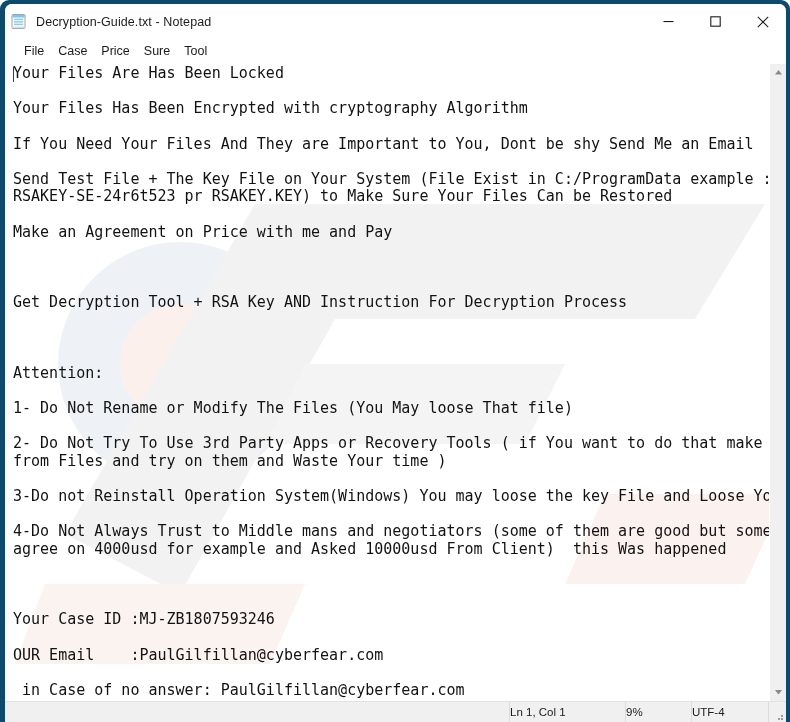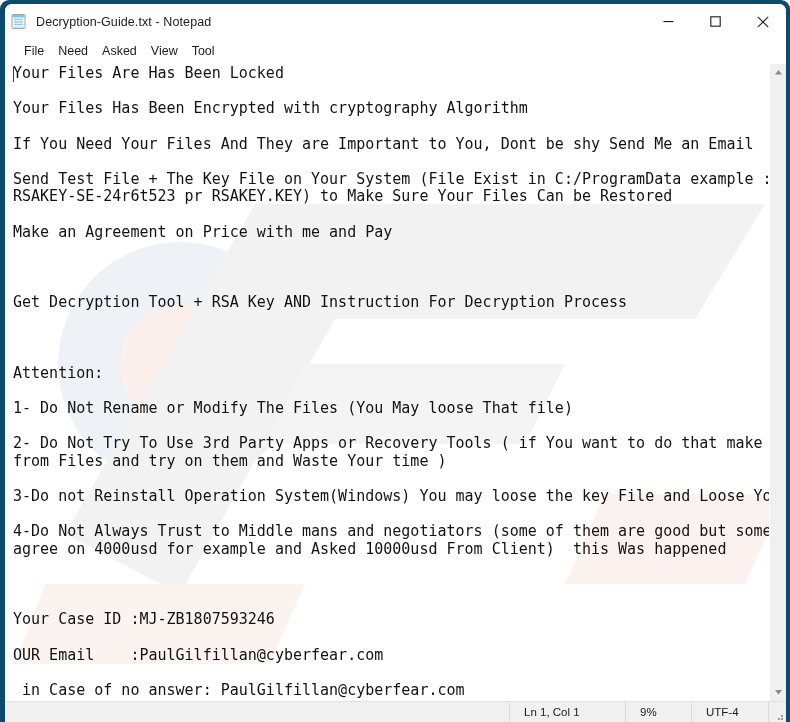--- a/index.html
+++ b/index.html
@@ -177,21 +177,21 @@
     background: #f0f0f0;
     border-top: 1px solid #e2e2e2;
     display: flex;
     align-items: center;
     justify-content: flex-end;
     font-size: 11.5px;
     color: #1b1b1b;
     box-sizing: border-box;
   }
   .status-cell {
-    padding: 0 14px;
+    padding: 0 0;
     height: 21px;
     display: flex;
     align-items: center;
     border-left: 1px solid #dcdcdc;
     white-space: nowrap;
     box-sizing: border-box;
   }
   .status-cell.ln { min-width: 116px; }
   .status-cell.zoom { min-width: 66px; }
   .status-cell.eol { min-width: 118px; }
@@ -238,23 +238,23 @@
           <svg width="12" height="12" viewBox="0 0 12 12">
             <line x1="0.8" y1="0.8" x2="11.2" y2="11.2" stroke="#1b1b1b" stroke-width="1.1"></line>
             <line x1="11.2" y1="0.8" x2="0.8" y2="11.2" stroke="#1b1b1b" stroke-width="1.1"></line>
           </svg>
         </div>
       </div>
     </div>
 
     <div class="menubar">
       <div class="menu-item">File</div>
-      <div class="menu-item">Need</div>
-      <div class="menu-item">Asked</div>
-      <div class="menu-item">View</div>
+      <div class="menu-item">Case</div>
+      <div class="menu-item">Price</div>
+      <div class="menu-item">Sure</div>
       <div class="menu-item">Tool</div>
     </div>
 
     <div class="editor-wrap">
 
       <svg class="watermark" viewBox="0 0 781 637" preserveAspectRatio="none">
         <circle cx="175" cy="300" r="122" fill="#eef2f7"></circle>
         <circle cx="175" cy="300" r="60" fill="#fbf0ec"></circle>
         <path d="M 60 470 L 250 140 L 760 140 L 690 255 L 330 255 L 175 530 Z" fill="#f2f2f2"></path>
         <path d="M 300 300 L 560 300 L 520 380 L 260 380 Z" fill="#f4f4f4"></path>

